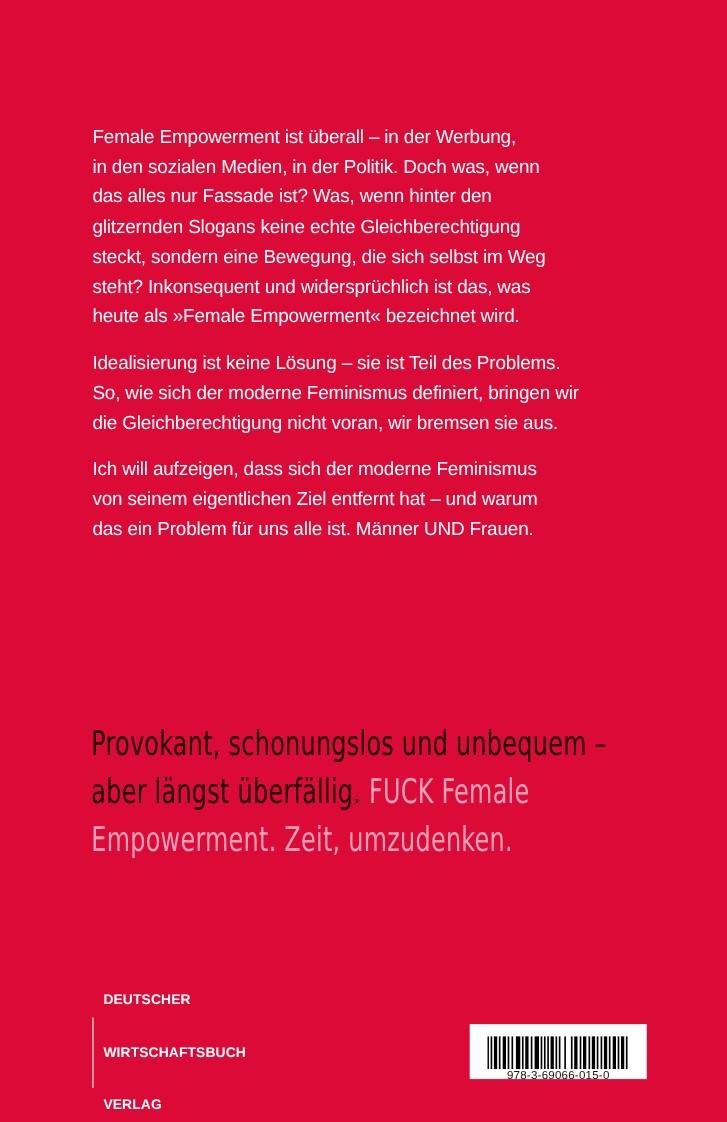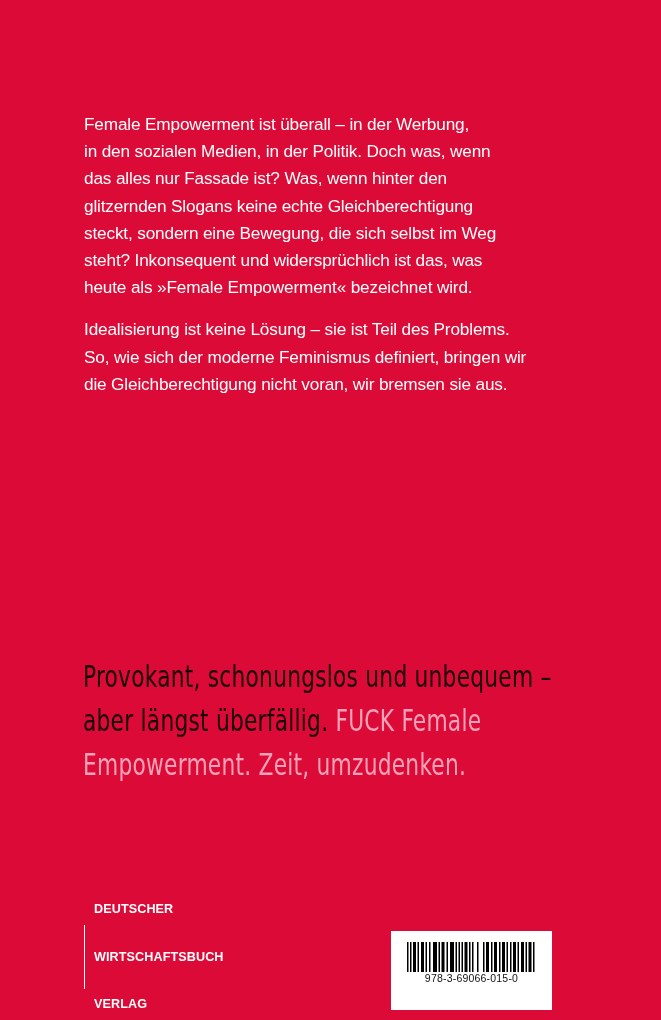--- a/index.html
+++ b/index.html
@@ -37,22 +37,22 @@
     }
     .publisher span {
       display: block;
       color: #ffffff;
       font-family: "Liberation Sans", sans-serif;
       font-weight: bold;
       font-size: 12.6px; line-height: 14.5px;
       letter-spacing: 0.1px;
     }
     .barcode-box {
-      position: absolute; left: 391px; top: 931px;
-      width: 161px; height: 79px;
+      position: absolute; left: 427px; top: 931px;
+      width: 161px; height: 50px;
       background: #ffffff;
     }
     .barcode-bars {
       position: absolute; left: 16px; top: 11px;
       width: 128px; height: 30px;
     }
     .isbn {
       position: absolute; left: 0; right: 0; top: 41px;
       text-align: center;
       font-family: "Liberation Sans", sans-serif;
@@ -67,20 +67,23 @@
   <p>Female Empowerment ist überall – in der Werbung,
 in den sozialen Medien, in der Politik. Doch was, wenn
 das alles nur Fassade ist? Was, wenn hinter den
 glitzernden Slogans keine echte Gleichberechtigung
 steckt, sondern eine Bewegung, die sich selbst im Weg
 steht? Inkonsequent und widersprüchlich ist das, was
 heute als »Female Empowerment« bezeichnet wird.</p>
   <p>Idealisierung ist keine Lösung – sie ist Teil des Problems.
 So, wie sich der moderne Feminismus definiert, bringen wir
 die Gleichberechtigung nicht voran, wir bremsen sie aus.</p>
+  <p>Ich will aufzeigen, dass sich der moderne Feminismus
+von seinem eigentlichen Ziel entfernt hat – und warum
+das ein Problem für uns alle ist. Männer UND Frauen.</p>
 </div>
 
 <div class="tagline"><span class="dark">Provokant, schonungslos und unbequem –
 aber längst überfällig.</span><span class="light"> FUCK Female
 Empowerment. Zeit, umzudenken.</span></div>
 
 <div class="publisher">
   <span>DEUTSCHER</span>
   <span>WIRTSCHAFTSBUCH</span>
   <span>VERLAG</span>

